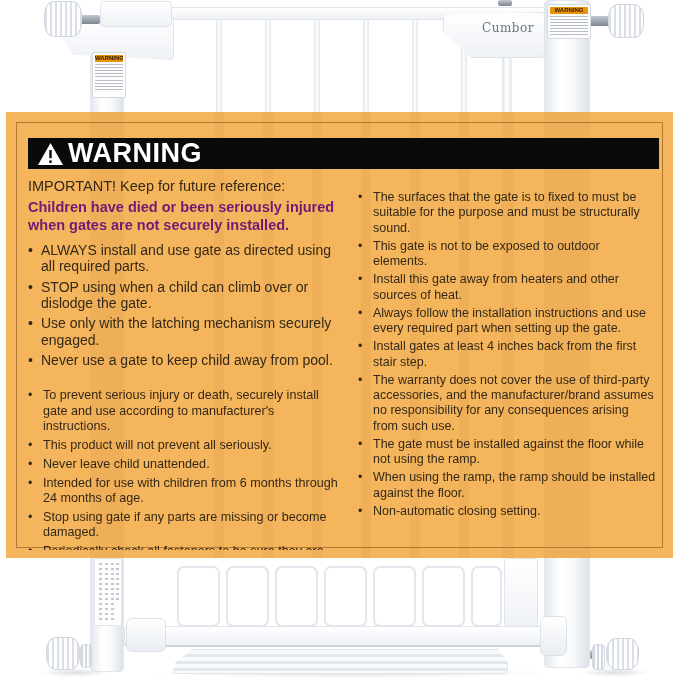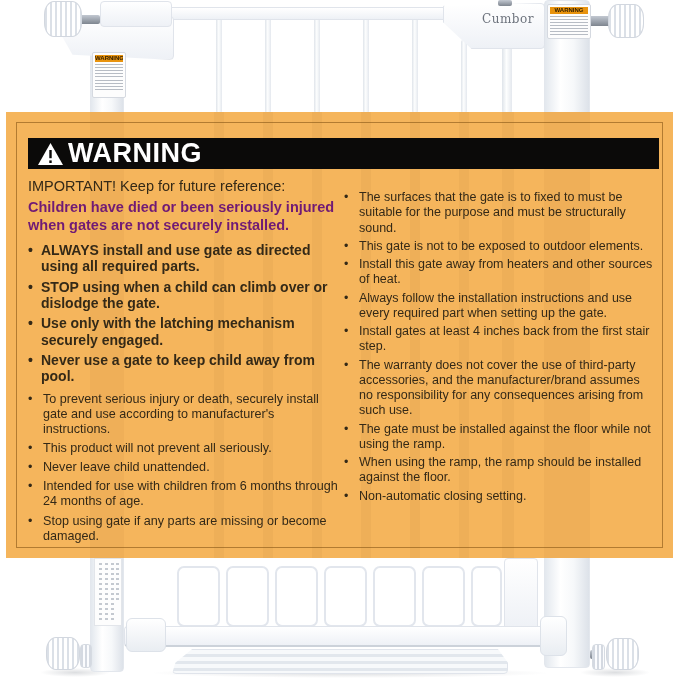--- a/index.html
+++ b/index.html
@@ -36,30 +36,30 @@
              background:repeating-linear-gradient(180deg,#c4c9d0 0 2px,transparent 2px 5px);}
 
   
   #panel{position:absolute;left:6px;top:112px;width:667px;height:446px;background:#f5b55c;
          z-index:10;box-sizing:border-box;overflow:hidden;}
   #panel .inner-border{position:absolute;inset:10px;border:1px solid rgba(141,92,26,.65);pointer-events:none;}
   .stripe{position:absolute;top:0;height:100%;background:rgba(133,87,28,.06);}
   #banner{position:absolute;left:22px;top:26px;width:631px;height:31px;background:#0b0a09;
           display:flex;align-items:center;padding-left:9px;box-sizing:border-box;}
   #banner .w-text{color:#ffffff;font-weight:bold;font-size:27px;letter-spacing:.5px;line-height:1;}
-  #cols{position:absolute;left:22px;top:66px;width:628px;height:372px;display:flex;
+  #cols{position:absolute;left:22px;top:66px;width:628px;height:372px;display:flex;gap:14px;
         color:#342917;overflow:hidden;}
   #col-left{width:316px;flex:none;}
   #col-right{flex:1;margin-top:12px;}
   .intro{font-size:14.5px;line-height:1.2;margin:0 0 4px 0;}
   .emph{font-size:14.5px;font-weight:bold;line-height:1.22;color:#701a75;margin:0 0 7px 0;}
   ul.wlist{list-style:none;margin:0;padding:0;}
   ul.wlist li{position:relative;padding-left:13px;}
   ul.wlist li::before{content:"\2022";position:absolute;left:0;top:0;}
-  ul.primary{font-size:14px;line-height:1.17;margin-bottom:7px;font-weight:bold;}
+  ul.primary{font-size:14px;line-height:1.17;margin-bottom:20px;}
   ul.primary li{margin-bottom:4px;}
   ul.secondary{font-size:12.6px;line-height:1.2;}
   ul.secondary li{margin-bottom:4px;padding-left:15px;}
   ul.rightcol{font-size:12.5px;line-height:1.22;}
   ul.rightcol li{margin-bottom:3px;padding-left:15px;}
 
   .brand{position:absolute;right:10px;top:8px;font-family:"DejaVu Serif",serif;
          font-size:12px;color:#6d737d;letter-spacing:.5px;z-index:7;}
 </style>
 </head>
@@ -96,21 +96,21 @@
 
   <div class="gate-part post" style="left:90px;top:24px;width:34px;height:648px;z-index:4;"></div>
   <div class="gate-part post" style="left:544px;top:0px;width:46px;height:668px;z-index:4;"></div>
 
   <div class="gate-part" style="left:56px;top:16px;width:118px;height:44px;z-index:5;
        clip-path:polygon(0 22%,100% 0,100% 100%,14% 88%);"></div>
   <div class="gate-part" style="left:100px;top:1px;width:72px;height:26px;z-index:5;"></div>
   <div class="stem" style="left:80px;top:15px;width:20px;height:9px;"></div>
   <div class="knob" style="left:44px;top:1px;width:38px;height:36px;"></div>
 
-  <div class="gate-part" style="left:443px;top:3px;width:102px;height:46px;z-index:5;
+  <div class="gate-part" style="left:443px;top:12px;width:102px;height:46px;z-index:5;
        clip-path:polygon(0 6%,100% 0,100% 100%,28% 100%,0 42%);text-decoration:underline;">
     <span class="brand">Cumbor</span>
   </div>
   <div class="stem" style="left:498px;top:0px;width:14px;height:6px;"></div>
   <div class="stem" style="left:586px;top:16px;width:26px;height:10px;"></div>
   <div class="knob" style="left:608px;top:4px;width:36px;height:34px;"></div>
 
   <div class="collar" style="left:80px;top:644px;width:12px;height:24px;"></div>
   <div class="knob" style="left:46px;top:637px;width:34px;height:33px;"></div>
   <div class="stem" style="left:590px;top:650px;width:14px;height:9px;"></div>

